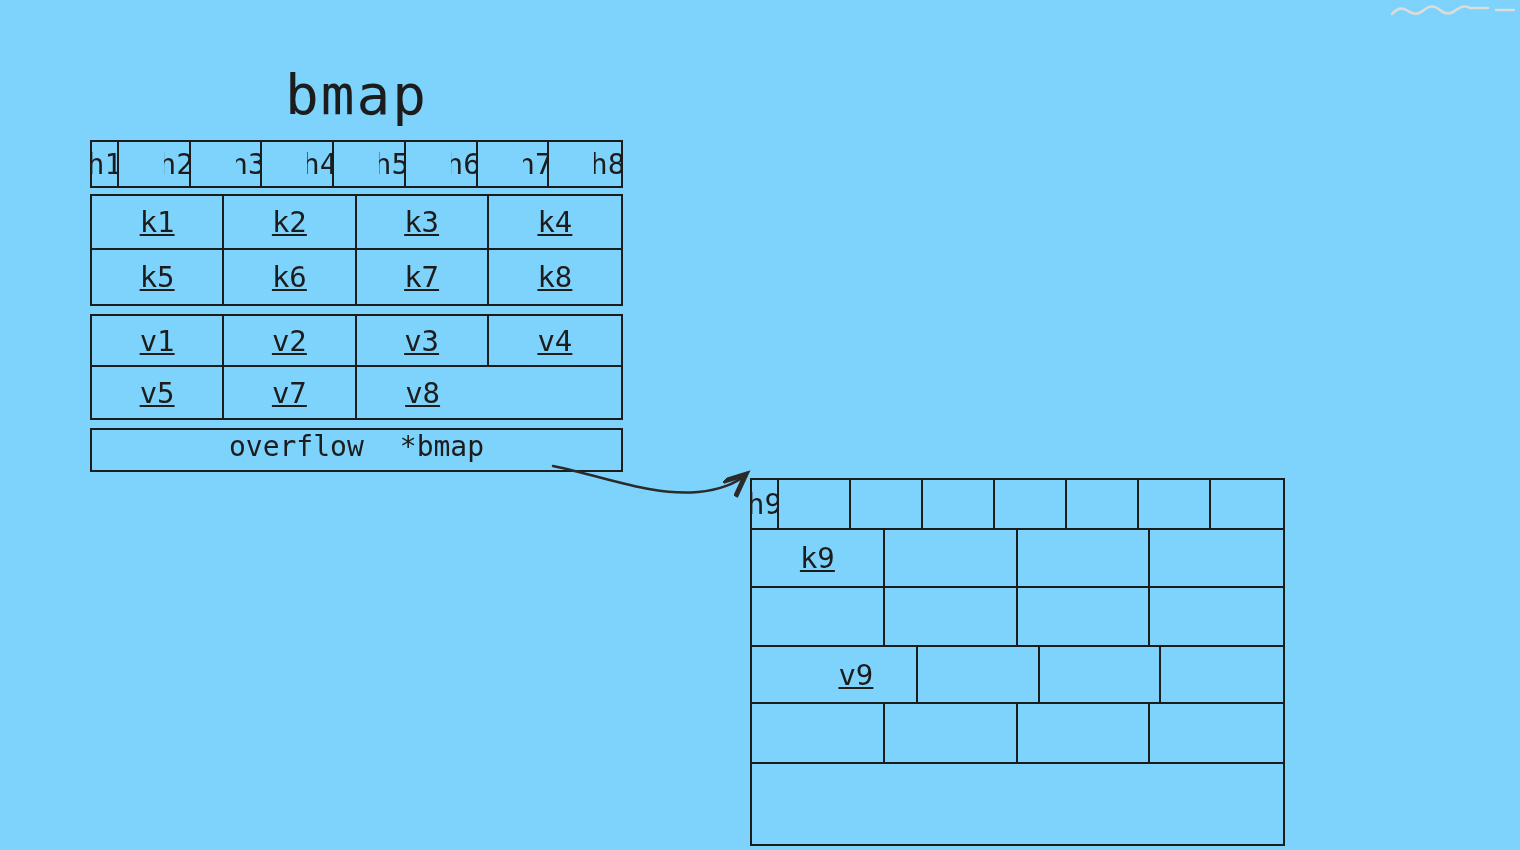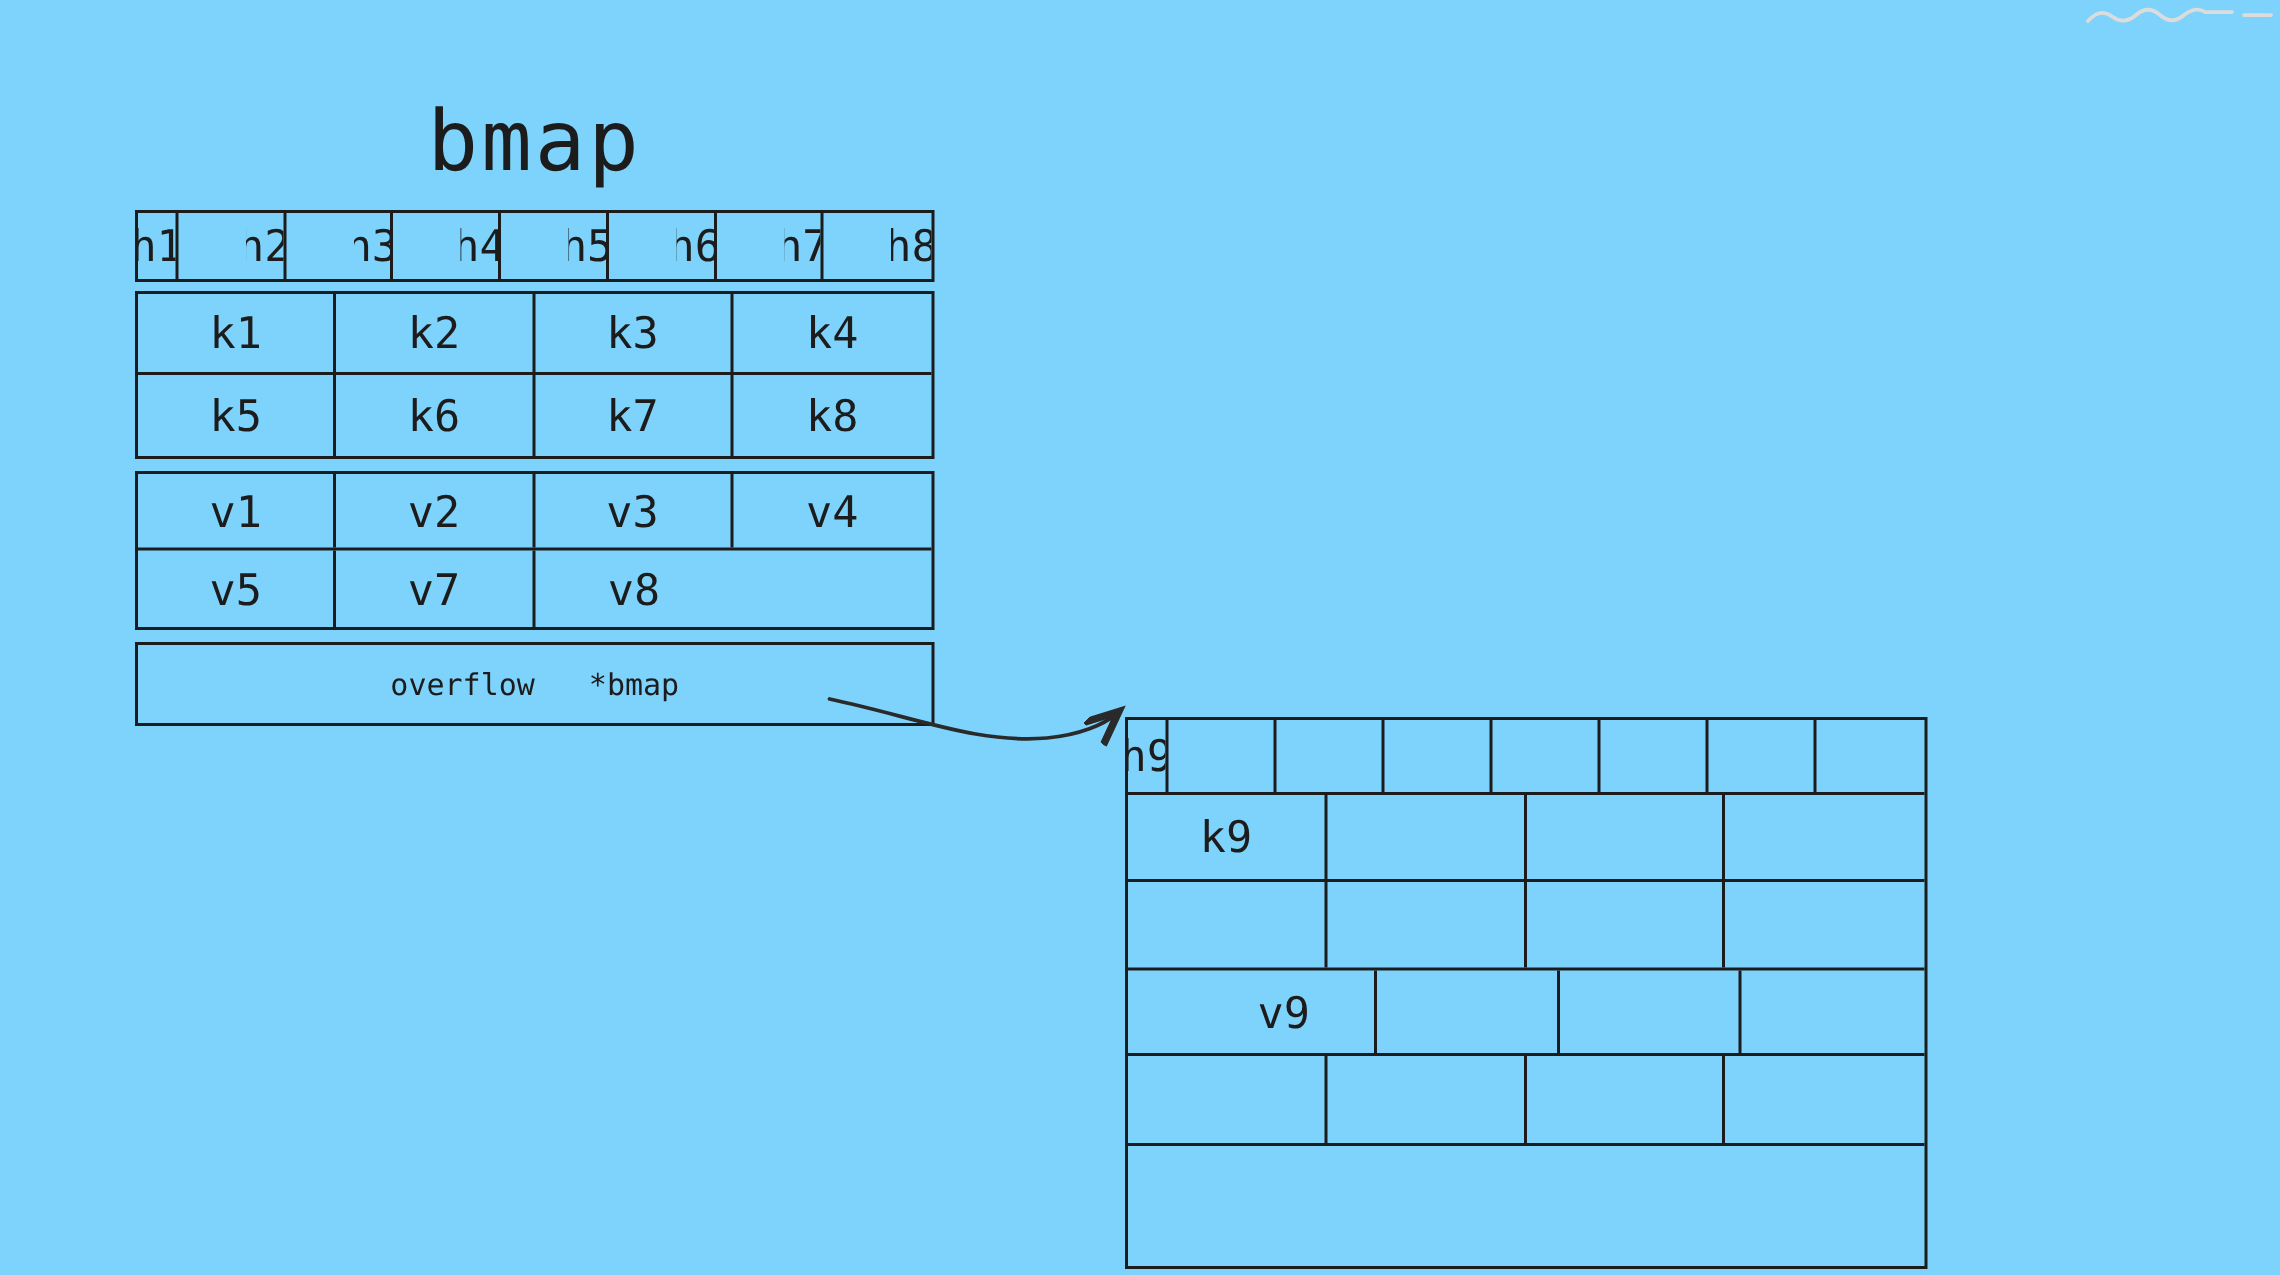--- a/index.html
+++ b/index.html
@@ -18,39 +18,39 @@
     font-size:56px;
     letter-spacing:2px;
   }
   .bucket{position:absolute;}
   .sectionbox{
     border:2.5px solid #1c1c1c;
     box-sizing:border-box;
     background:transparent;
   }
   .grid8{display:grid;grid-template-columns:repeat(8,1fr);height:100%;gap:45px;}
-  .grid4{display:grid;grid-template-columns:repeat(4,1fr);height:100%;}
+  .grid4{display:grid;grid-template-columns:repeat(4,1fr);height:100%;text-decoration:underline;}
   .cell{
     display:flex;align-items:center;justify-content:center;
     border-right:2.5px solid #1c1c1c;
     font-size:29px;
     overflow:hidden;
   }
   .cell:last-child{border-right:none;}
   .rowline{border-bottom:2.5px solid #1c1c1c;box-sizing:border-box;}
   
   #bucket1{left:90px;top:140px;width:533px;}
   #b1-tophash{height:48px;}
   #b1-keys{height:112px;margin-top:6px;}
   #b1-vals{height:106px;margin-top:8px;}
   #b1-keys .half,#b1-vals .half{height:50%;box-sizing:border-box;}
   #b1-overflow{
-    height:56px;margin-top:8px;
-    display:flex;align-items:center;justify-content:center;
-    font-size:20px;
+    height:44px;margin-top:8px;
+    display:flex;justify-content:center;
+    font-size:28px;
   }
   #b1-overflow .ovf-value{margin-left:36px;}
   
   #bucket2{left:750px;top:478px;width:535px;height:368px;border:2.5px solid #1c1c1c;box-sizing:border-box;}
   .b2row{box-sizing:border-box;}
   #b2-tophash{height:50px;}
   #b2-krow1{height:58px;text-align:center;}
   #b2-krow2{height:59px;}
   #b2-vrow1{height:57px;padding-left:44px;}
   #b2-vrow2{height:60px;}

